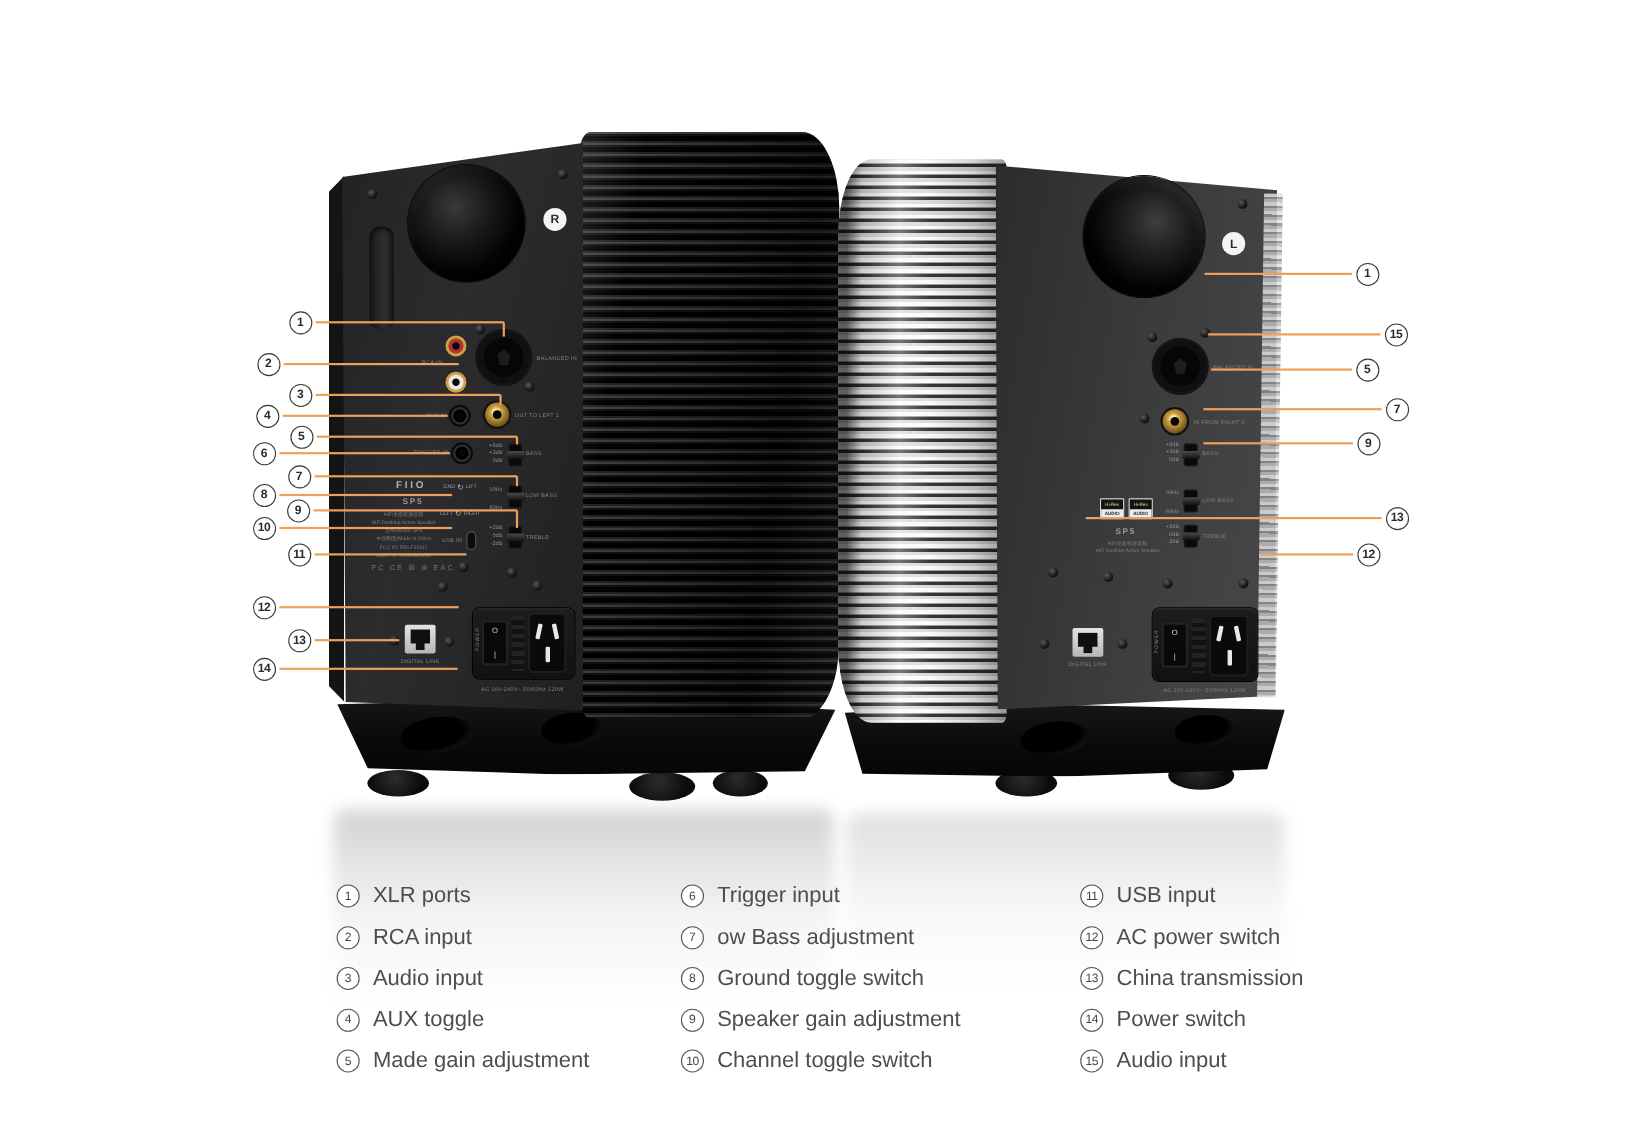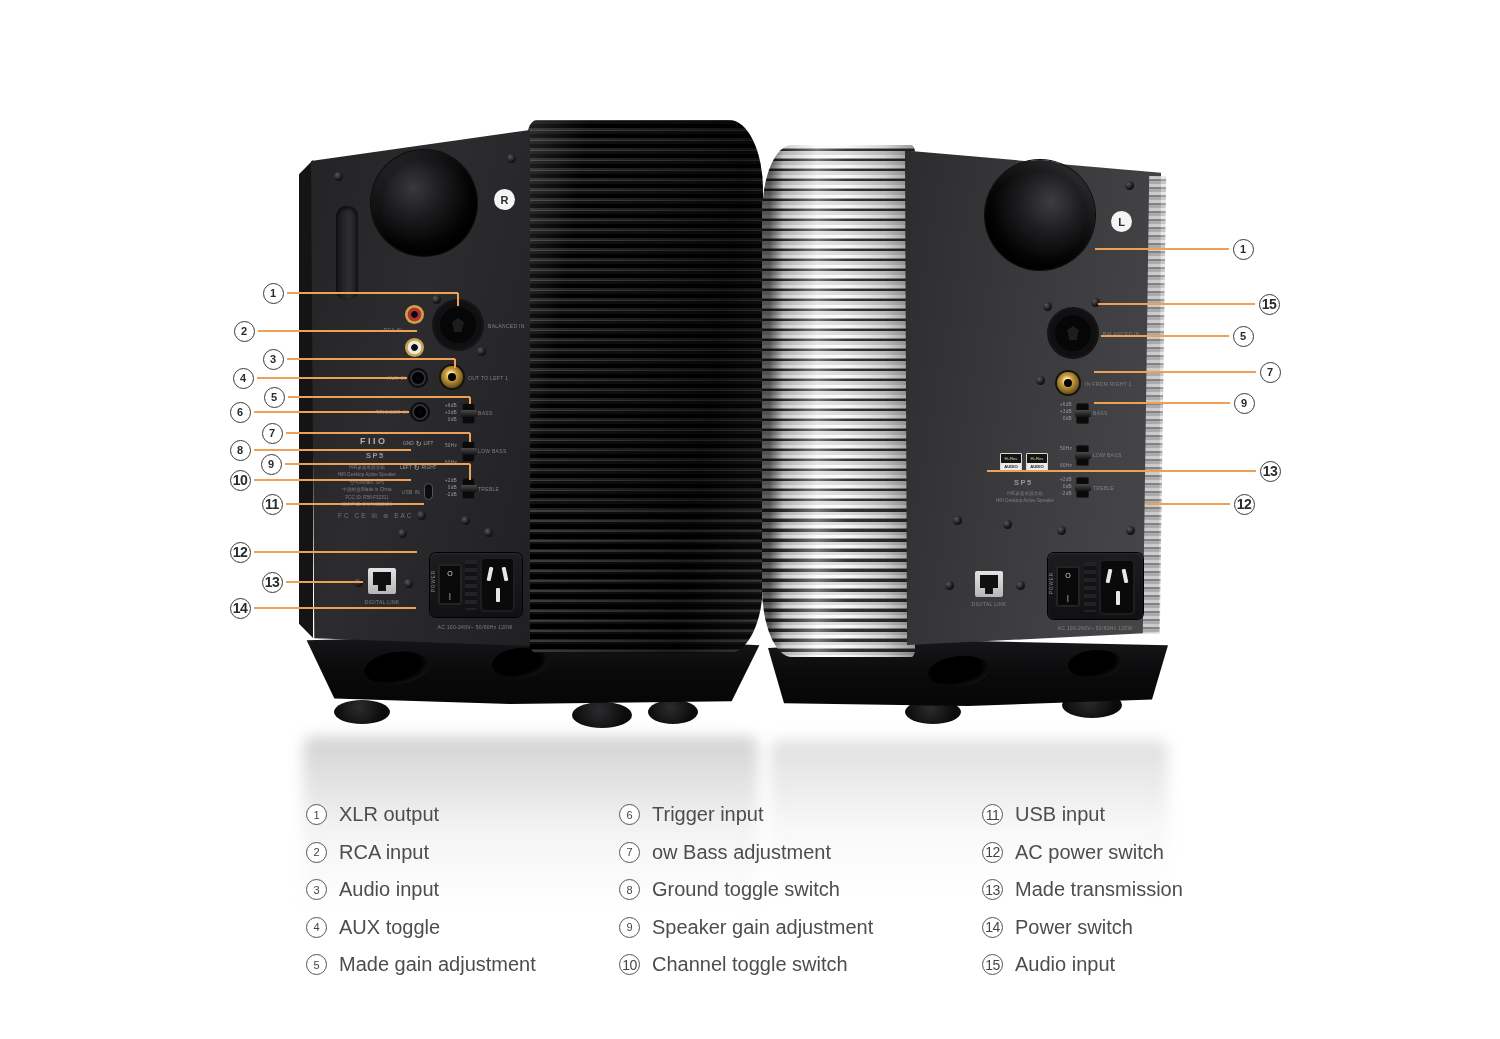--- a/index.html
+++ b/index.html
@@ -12,21 +12,21 @@
   #page-title{position:absolute;left:0;top:62px;width:1470px;text-align:center;
     font-size:27px;font-weight:bold;color:#3d3d3d;letter-spacing:0.5px;}
 
   
   .legend-col{position:absolute;top:804px;display:flex;flex-direction:column;gap:16.5px;}
   .legend-item{display:flex;align-items:center;gap:12px;height:21px;}
   .legend-label{font-size:20px;color:#4d4d4d;white-space:nowrap;}
   .num-circle{width:21px;height:21px;box-sizing:border-box;border:1.4px solid #3a3a3a;
     border-radius:50%;display:flex;align-items:center;justify-content:center;
     font-size:11px;font-weight:600;color:#2a2a2a;background:rgba(255,255,255,.95);flex:none;}
-  .num-circle.two{font-size:14px;letter-spacing:-0.5px;}
+  .num-circle.two{font-size:11px;letter-spacing:-0.5px;}
   .legend-item .num-circle{border-color:#555;color:#444;font-weight:500;}
 
   
   #callout-layer{position:absolute;inset:0;z-index:40;}
   .callout-line{position:absolute;background:#efa058;}
   .callout-num{position:absolute;}
 
   
   .panel{position:absolute;}
   #panel-left{left:311px;top:130px;width:219px;height:516px;
@@ -379,21 +379,21 @@
       <div class="num-circle callout-num" style="left: 1233.5px; top: 392.5px;">9</div>
       <div class="callout-line" style="background: rgb(239, 160, 88); left: 987px; top: 470.2px; width: 269px; height: 1.6px;"></div>
       <div class="num-circle callout-num two" style="left: 1259.5px; top: 460.5px;">13</div>
       <div class="callout-line" style="background: rgb(239, 160, 88); left: 1146px; top: 503.2px; width: 84px; height: 1.6px;"></div>
       <div class="num-circle callout-num two" style="left: 1233.5px; top: 493.5px;">12</div>
     </div>
 
   <div class="legend-col" id="legend-col-0" style="left:306px;">
       <div class="legend-item">
         <span class="num-circle">1</span>
-        <span class="legend-label">XLR output</span>
+        <span class="legend-label">XLR ports</span>
       </div>
       <div class="legend-item">
         <span class="num-circle">2</span>
         <span class="legend-label">RCA input</span>
       </div>
       <div class="legend-item">
         <span class="num-circle">3</span>
         <span class="legend-label">Audio input</span>
       </div>
       <div class="legend-item">
@@ -431,21 +431,21 @@
       <div class="legend-item">
         <span class="num-circle two">11</span>
         <span class="legend-label">USB input</span>
       </div>
       <div class="legend-item">
         <span class="num-circle two">12</span>
         <span class="legend-label">AC power switch</span>
       </div>
       <div class="legend-item">
         <span class="num-circle two">13</span>
-        <span class="legend-label">Made transmission</span>
+        <span class="legend-label">China transmission</span>
       </div>
       <div class="legend-item">
         <span class="num-circle two">14</span>
         <span class="legend-label">Power switch</span>
       </div>
       <div class="legend-item">
         <span class="num-circle two">15</span>
         <span class="legend-label">Audio input</span>
       </div>
     </div>

